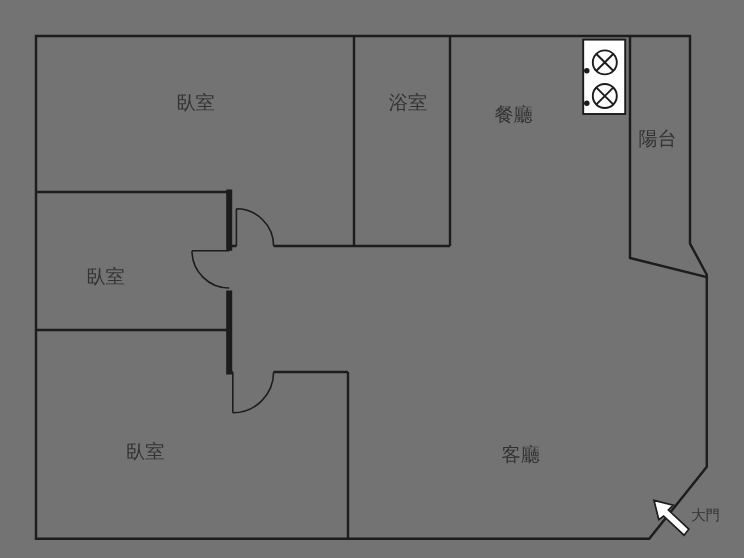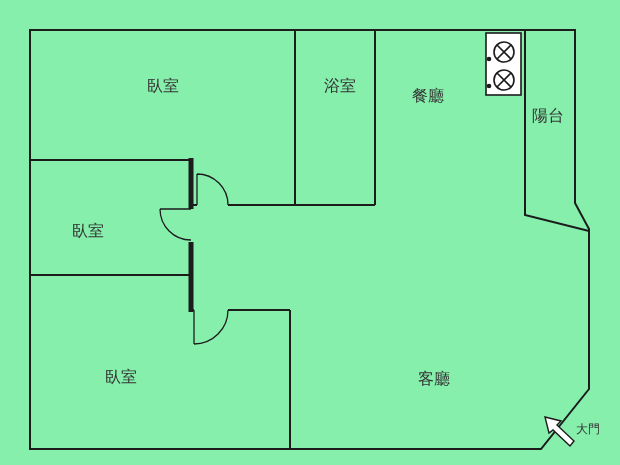--- a/index.html
+++ b/index.html
@@ -4,21 +4,21 @@
 <style>
   html, body {
     margin: 0;
     padding: 0;
     background: #ffffff;
   }
   .canvas {
     position: relative;
     width: 620px;
     height: 465px;
-    background: #86efac;
+    background: #737373;
     overflow: hidden;
   }
   .canvas svg {
     position: absolute;
     left: 0;
     top: 0;
   }
   .room-label {
     font-family: "Liberation Sans", "DejaVu Sans", sans-serif;
     font-size: 16px;

